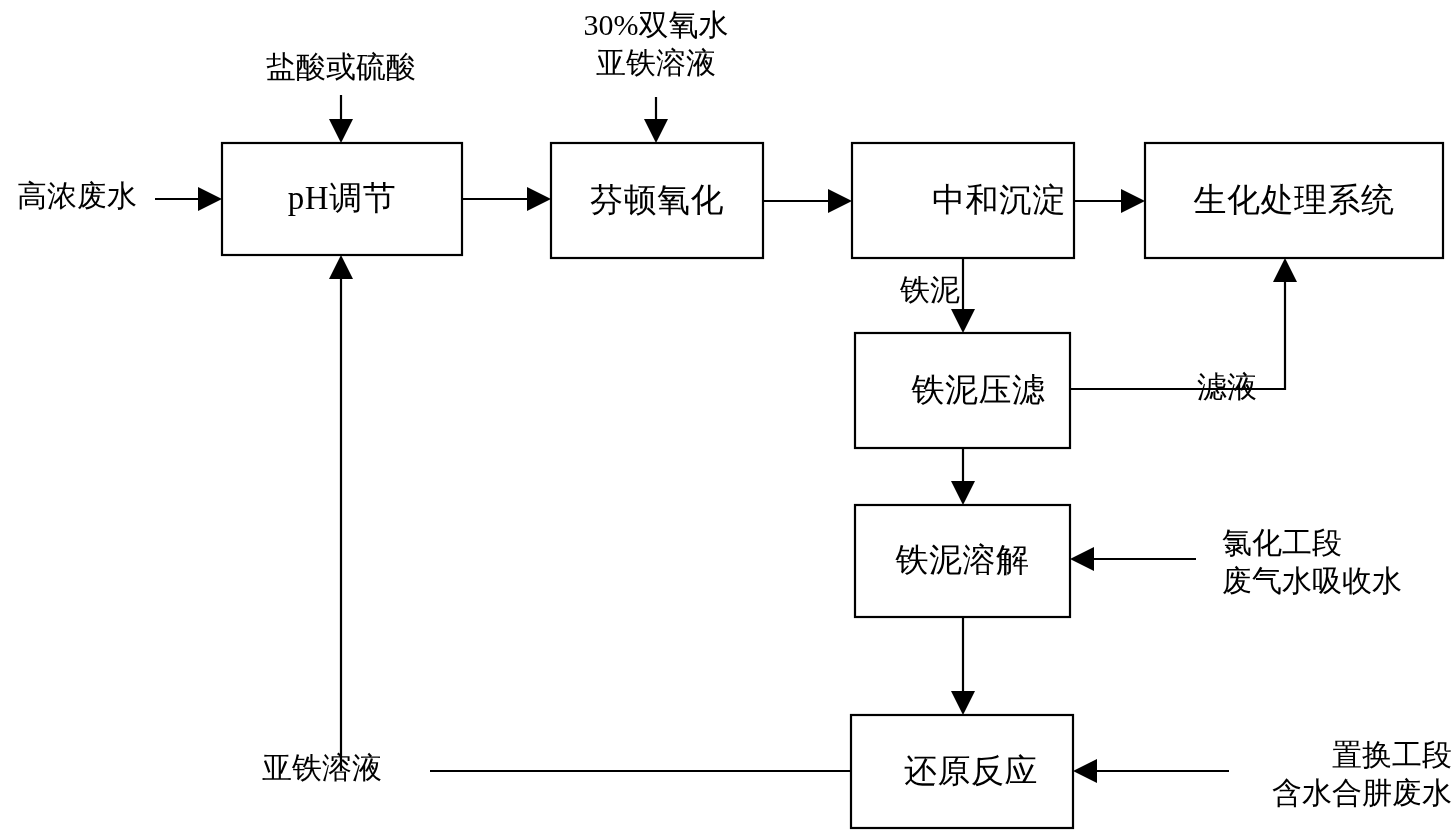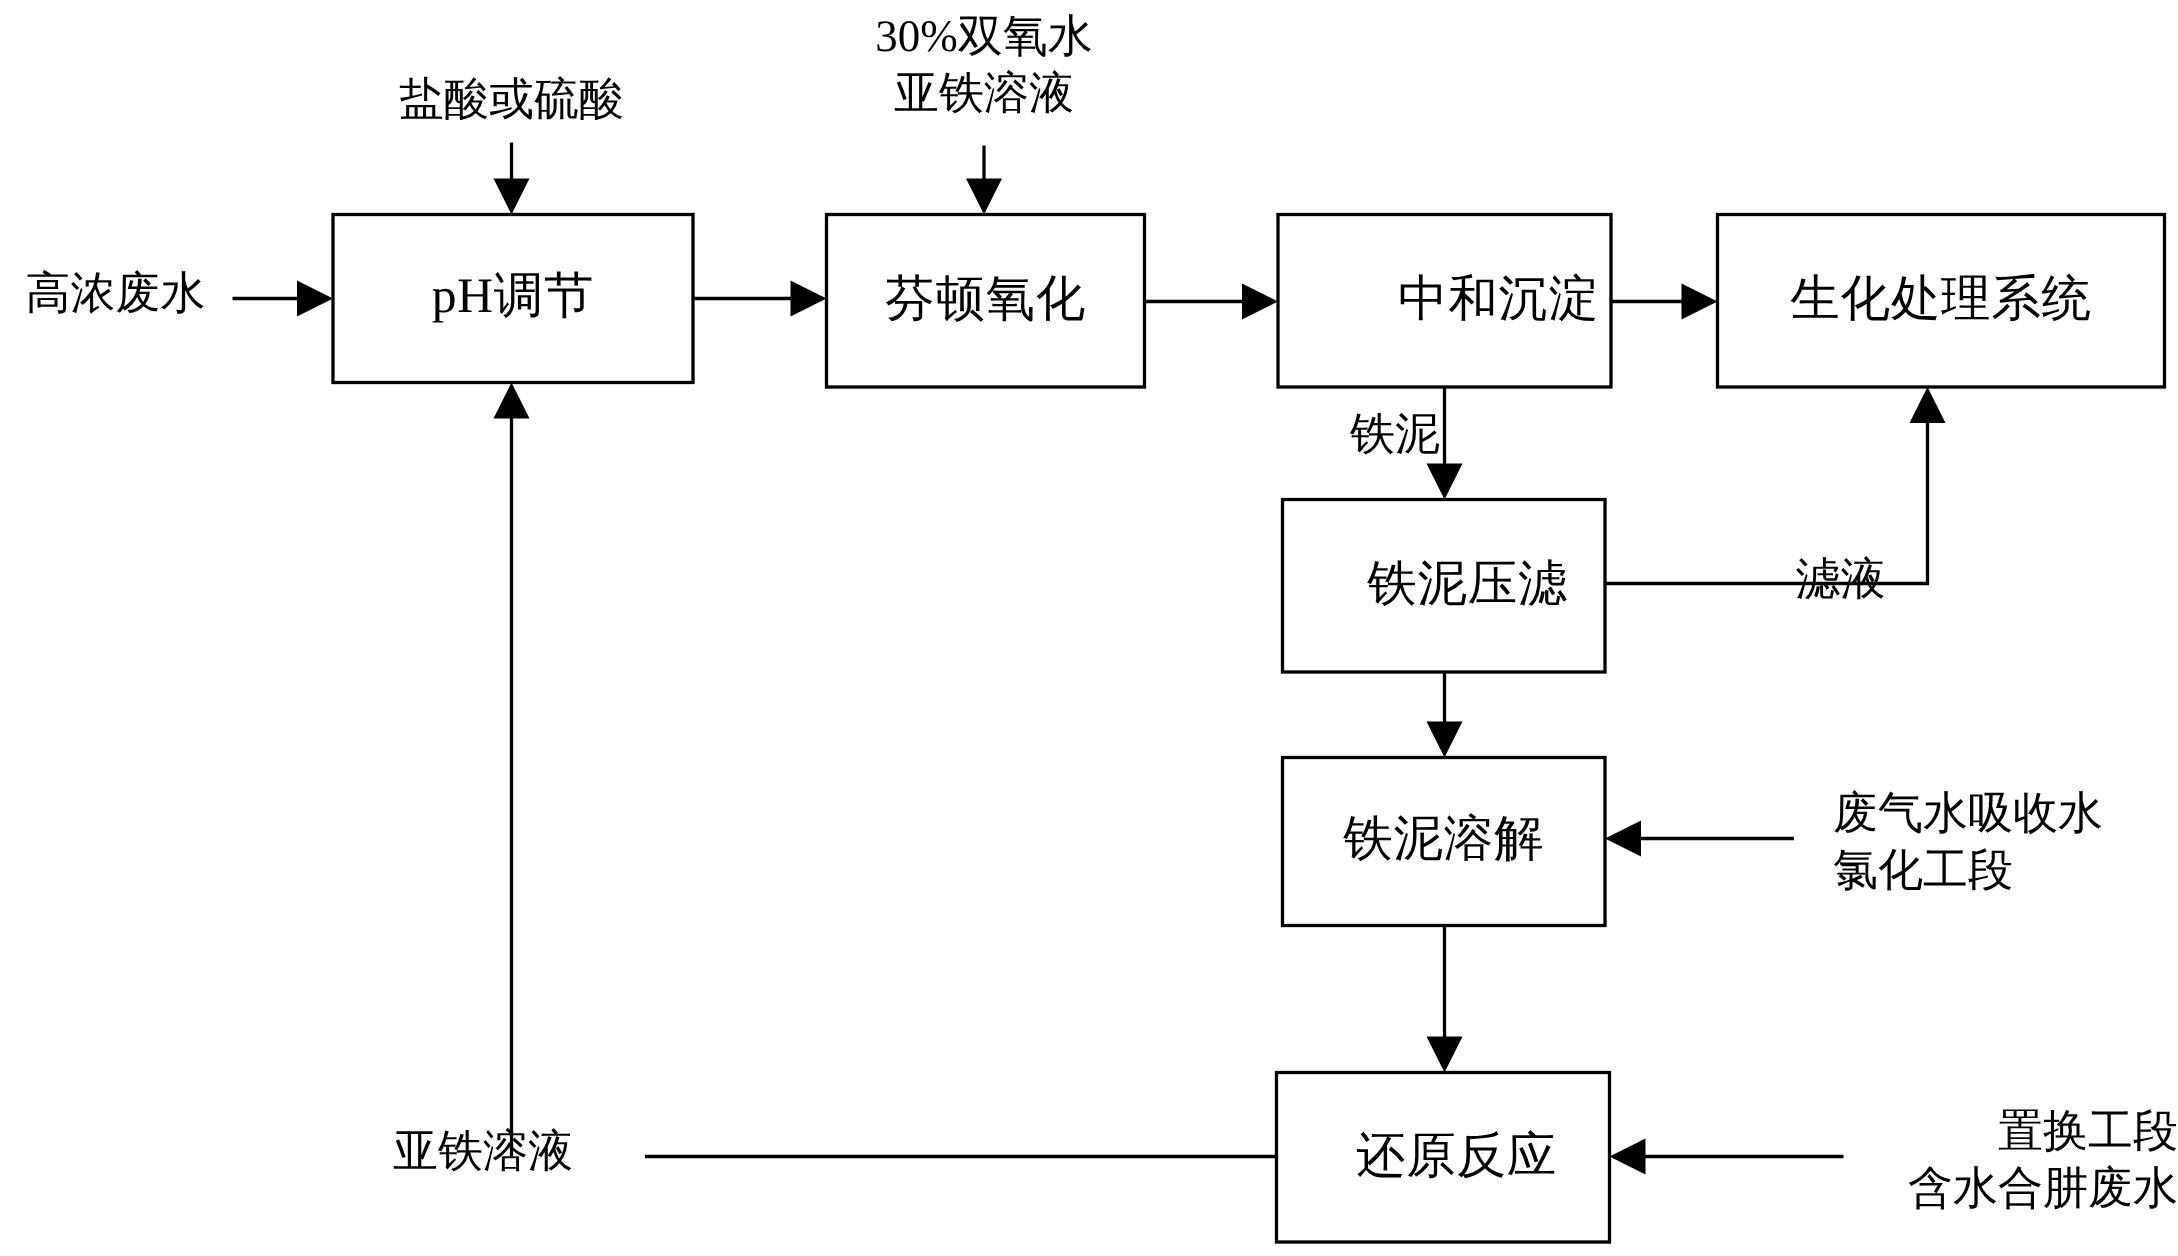--- a/index.html
+++ b/index.html
@@ -171,22 +171,22 @@
   <div class="edge-label two-line" style="left:540px; top:6px; width:232px;">
     <span class="lbl-line">30%双氧水</span>
     <span class="lbl-line">亚铁溶液</span>
   </div>
 
   <div class="edge-label" style="left:860px; top:272px; width:100px; text-align:right;">铁泥</div>
 
   <div class="edge-label" style="left:1197px; top:369px; width:90px; text-align:left;">滤液</div>
 
   <div class="edge-label two-line" style="left:1222px; top:524px; width:226px; text-align:left;">
+    <span class="lbl-line">氯化工段</span>
     <span class="lbl-line">废气水吸收水</span>
-    <span class="lbl-line">氯化工段</span>
   </div>
 
   <div class="edge-label two-line" style="left:1246px; top:736px; width:206px; text-align:right;">
     <span class="lbl-line">置换工段</span>
     <span class="lbl-line">含水合肼废水</span>
   </div>
 
   <div class="edge-label" style="left:262px; top:750px; width:172px; text-align:left;">亚铁溶液</div>
 
 </div>

